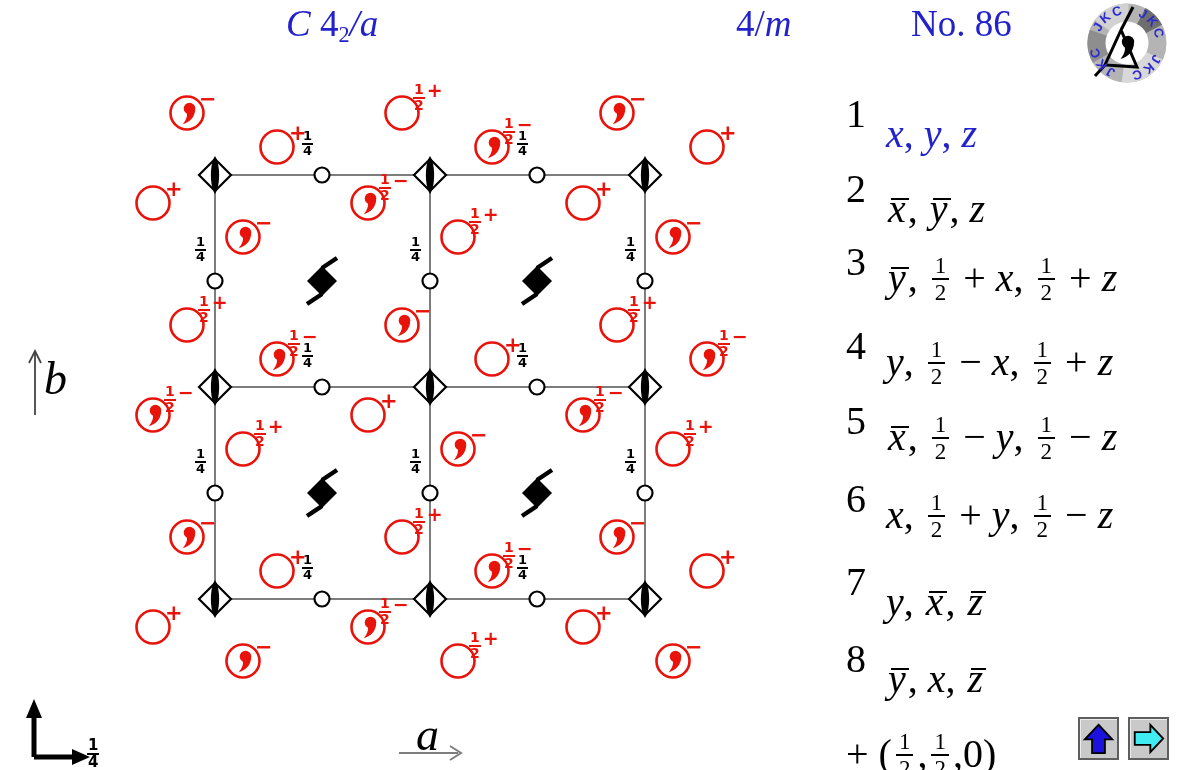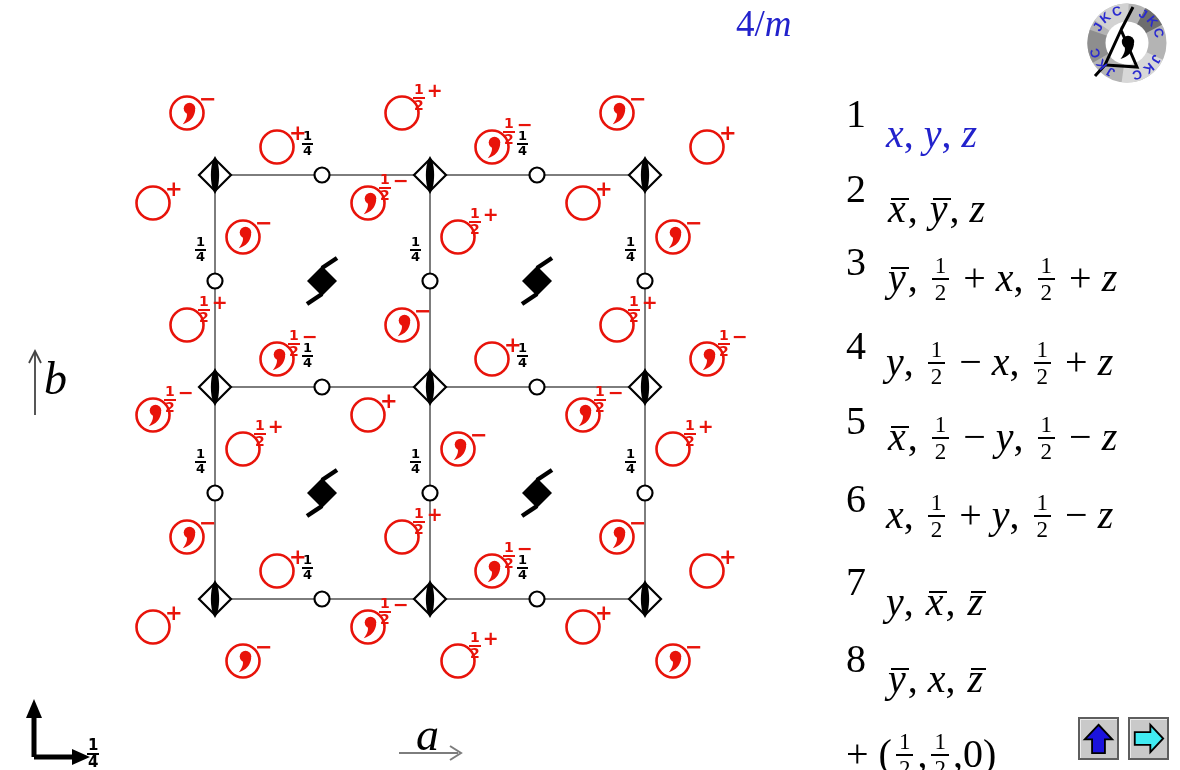--- a/index.html
+++ b/index.html
@@ -38,21 +38,23 @@
   .navbtn{position:absolute;width:37px;height:39px;background:#c9c9c9;border:2px solid #5e5e5e;
           box-shadow:inset 1px 1px 0 #ececec;display:flex;align-items:center;justify-content:center;
           cursor:pointer;}
   svg{display:block;}
 </style>
 </head>
 <body>
 
 <div id="stage">
 
+  <div class="hdr" style="left:286px" id="h-center"><i>C</i><span> 4</span><span class="sub">2</span><i>/a</i></div>
   <div class="hdr" style="left:736px" id="h-pg"><span>4/</span><i>m</i></div>
+  <div class="hdr" style="left:911px" id="h-no">No. 86</div>
 
   <svg id="logo" style="position:absolute;left:1086px;top:2px" width="82" height="82" viewBox="0 0 82 82">
     <defs>
         <path id="ringpath" d="M41,12 a29,29 0 1,1 -0.05,0"></path>
       </defs>
     <circle cx="41" cy="41" r="30" fill="none" stroke="#b4b4b4" stroke-width="19"></circle>
     <circle cx="41" cy="41" r="30" fill="none" stroke="#d8d8d8" stroke-width="19" stroke-dasharray="38 151" transform="rotate(25 41 41)"></circle>
     <circle cx="41" cy="41" r="30" fill="none" stroke="#8e8e8e" stroke-width="19" stroke-dasharray="26 163" transform="rotate(150 41 41)"></circle>
     <circle cx="41" cy="41" r="30" fill="none" stroke="#d2d2d2" stroke-width="19" stroke-dasharray="30 159" transform="rotate(215 41 41)"></circle>
     <circle cx="41" cy="41" r="30" fill="none" stroke="#6e6e6e" stroke-width="19" stroke-dasharray="18 171" transform="rotate(-62 41 41)"></circle>

